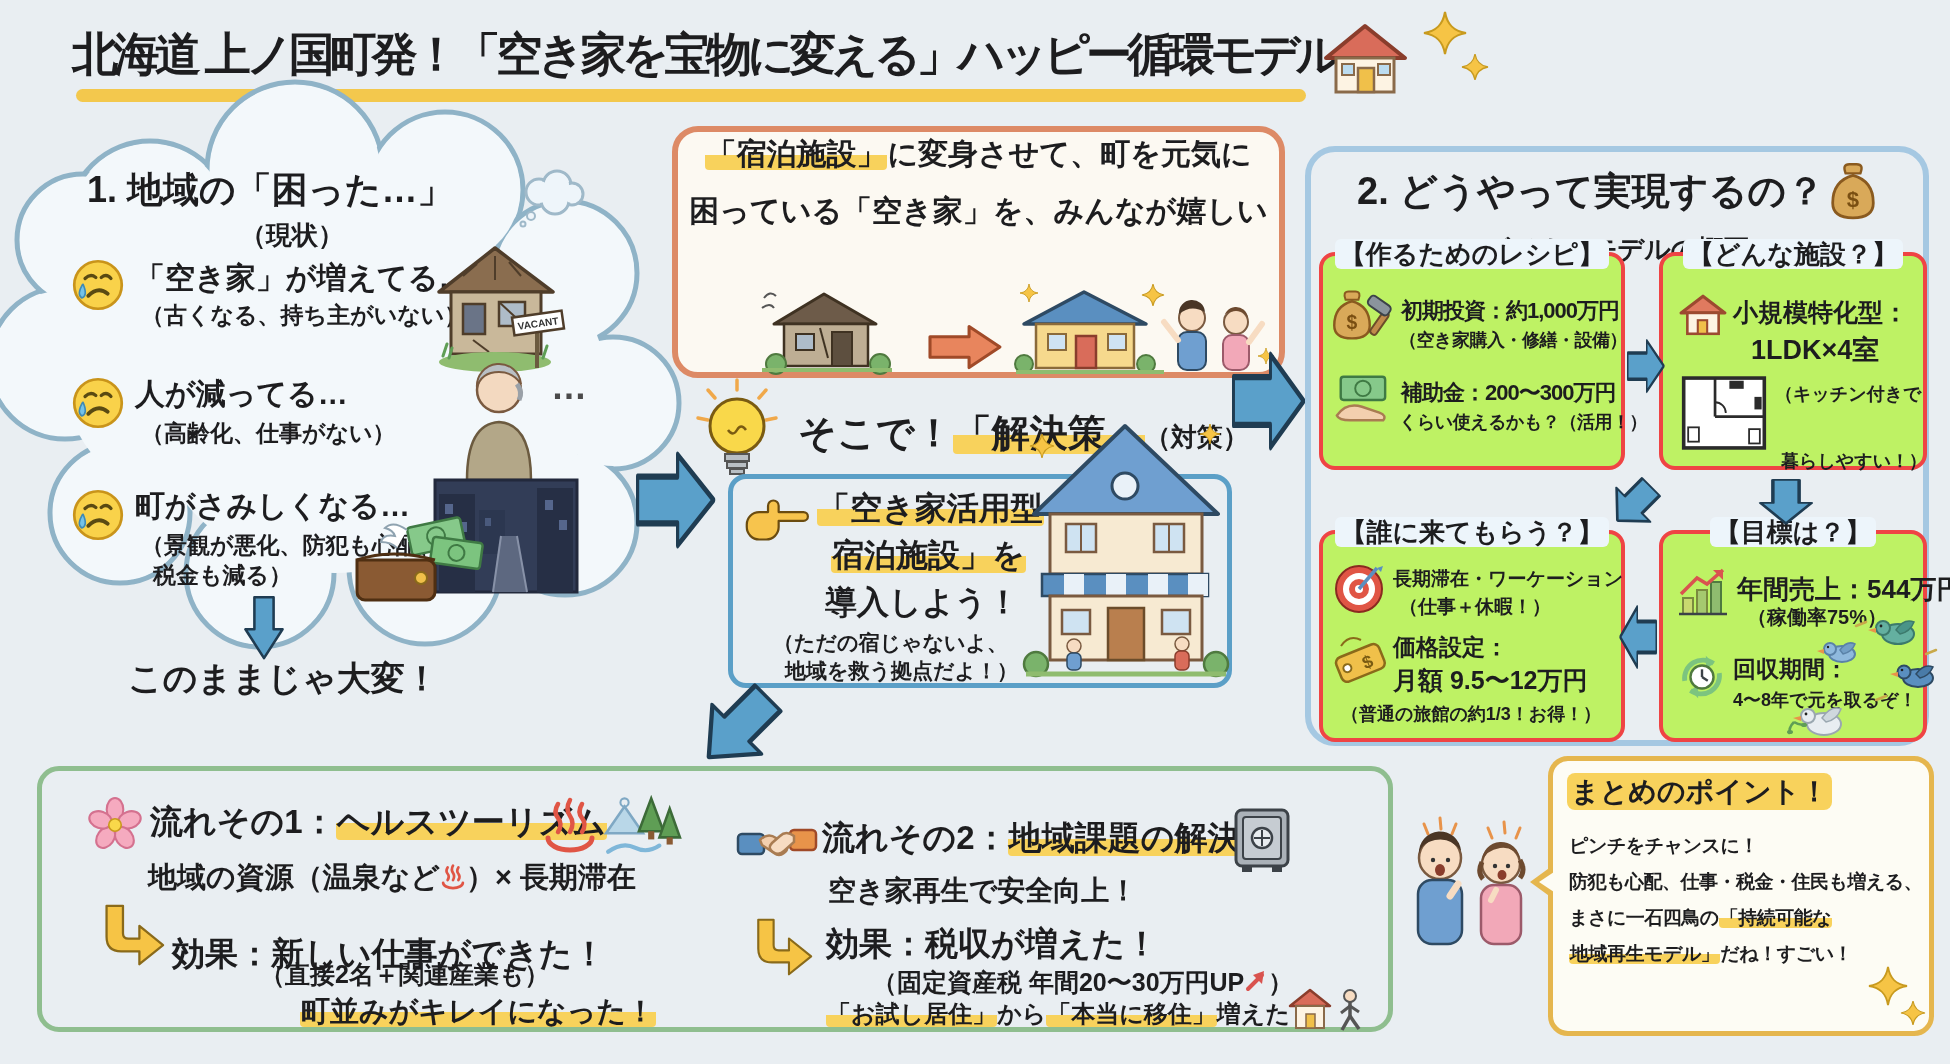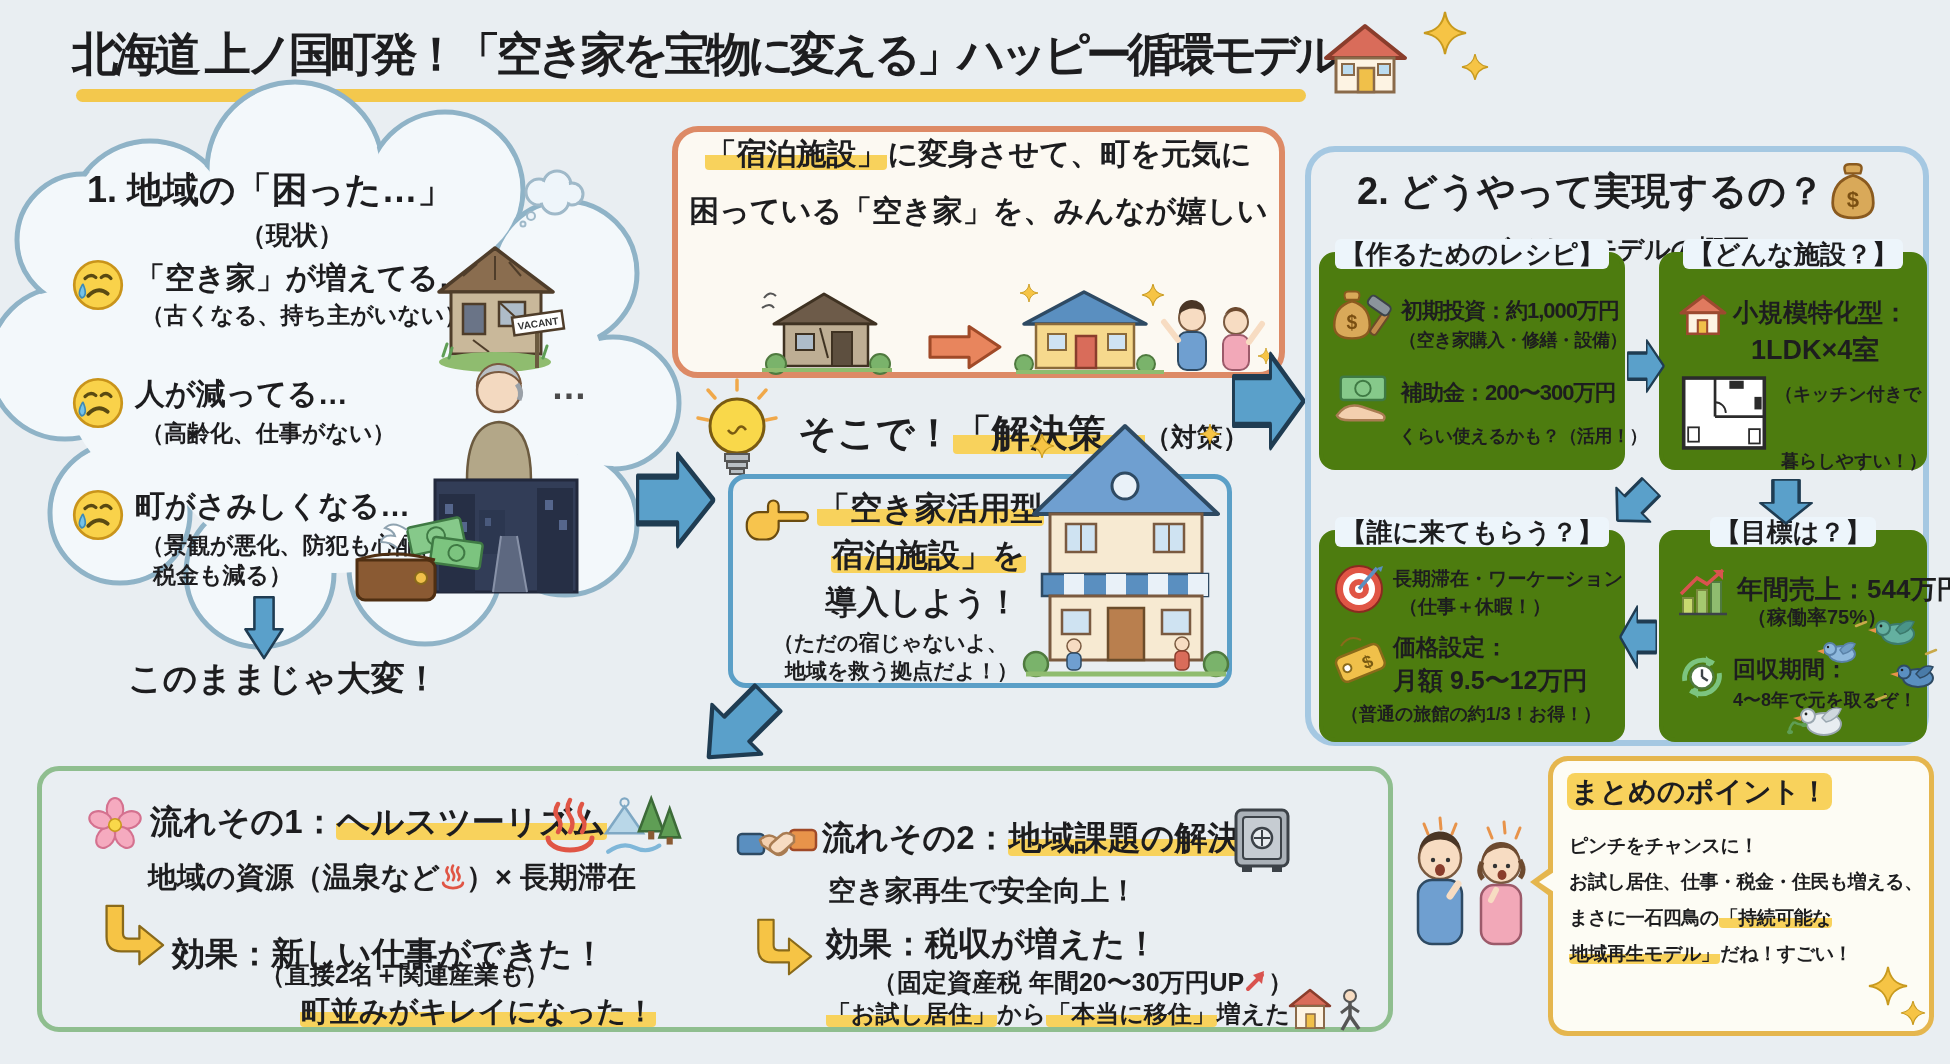--- a/index.html
+++ b/index.html
@@ -3,21 +3,21 @@
 <meta charset="utf-8">
 <style>
   html,body{margin:0;padding:0;background:#dfe7ec;}
   #canvas{position:relative;width:1950px;height:1064px;background:#e9eef2;overflow:hidden;
     font-family:"Liberation Sans","DejaVu Sans",sans-serif;color:#1d1d1f;font-weight:800;}
   .abs{position:absolute;white-space:nowrap;}
   .hl{background:linear-gradient(transparent 54%,#f8d25c 54%);border-radius:4px;padding:0 1px;}
   .lead-small{font-size:26px;}
   .ctr{text-align:center;}
   .box{position:absolute;box-sizing:border-box;}
-  .sub2{background:#4d7c0f;border:4px solid #4d7c0f;border-radius:16px;}
+  .sub2{background:#bef264;border:4px solid #ef4444;border-radius:16px;}
   .sub2t{position:absolute;top:-19px;left:0;right:0;text-align:center;font-size:26px;}
   .sub2t span{background:#edf5fb;padding:0 5px;border-radius:6px;}
   svg{overflow:visible;}
   .rot90{transform:rotate(90deg);}
   .rot135{transform:rotate(135deg);}
   .rot180{transform:rotate(180deg);}
 </style>
 </head>
 <body>
 
@@ -313,21 +313,21 @@
       <rect x="8" y="2" width="24" height="11" rx="4" fill="#8b949c" stroke="#3c4248" stroke-width="2" transform="rotate(35 20 8)"></rect>
     </svg>
     <div class="abs" style="left:78px;top:40px;font-size:22px;letter-spacing:-1px;">初期投資：約1,000万円</div>
     <div class="abs" style="left:76px;top:72px;font-size:18px;letter-spacing:-0.5px;">（空き家購入・修繕・設備）</div>
     <svg class="abs" style="left:10px;top:116px" width="56" height="56" viewBox="0 0 58 56">
       <rect x="8" y="4" width="46" height="24" fill="#86c98a" stroke="#3f7a44" stroke-width="2.5" rx="3"></rect>
       <ellipse cx="31" cy="16" rx="8" ry="8" fill="none" stroke="#3f7a44" stroke-width="2"></ellipse>
       <path d="M4,44 q10,-14 26,-9 l18,6 q8,3 4,8 l-34,0 q-12,0 -14,-5z" fill="#f3cfae" stroke="#a97c52" stroke-width="2.5"></path>
     </svg>
     <div class="abs" style="left:78px;top:122px;font-size:22px;letter-spacing:-1px;">補助金：200〜300万円</div>
-    <div class="abs" style="left:76px;top:154px;font-size:18px;letter-spacing:-0.5px;margin-top:14px;">くらい使えるかも？（活用！）</div>
+    <div class="abs" style="left:76px;top:154px;font-size:18px;letter-spacing:-0.5px;">くらい使えるかも？（活用！）</div>
   </div>
 
   <div class="box sub2" style="left:348px;top:100px;width:268px;height:218px;">
     <div class="sub2t"><span>【どんな施設？】</span></div>
     <svg class="abs" style="left:16px;top:36px" width="48" height="46" viewBox="0 0 46 44">
       <polygon points="2,20 23,4 44,20" fill="#e07a5f" stroke="#9c4a30" stroke-width="3" stroke-linejoin="round"></polygon>
       <rect x="8" y="20" width="30" height="20" fill="#fdf3e3" stroke="#9c4a30" stroke-width="2.5"></rect>
       <rect x="18" y="27" width="9" height="13" fill="#f0c04a" stroke="#9c4a30" stroke-width="2"></rect>
     </svg>
     <div class="abs" style="left:70px;top:40px;font-size:25px;">小規模特化型：</div>
@@ -521,21 +521,21 @@
   <ellipse cx="106" cy="65" rx="4.5" ry="5" fill="#8a3d2c"></ellipse>
   <rect x="85" y="75" width="40" height="59" rx="13" fill="#f2a8b8" stroke="#9c5a6a" stroke-width="2.5"></rect>
   <line x1="95" y1="90" x2="100" y2="80" stroke="#f7dcc2" stroke-width="6" stroke-linecap="round"></line>
 </svg>
 
 <div class="box" style="left:1548px;top:756px;width:386px;height:280px;border:5px solid #e5b64e;border-radius:20px;background:#fdfcf4;">
   <div class="abs" style="left:14px;top:12px;">
     <span style="background:#f8d25c;border-radius:8px;padding:3px 4px;font-size:28px;">まとめのポイント！</span>
   </div>
   <div class="abs" style="left:16px;top:72px;font-size:19px;letter-spacing:-0.5px;"><span>ピンチをチャンスに！</span></div>
-  <div class="abs" style="left:16px;top:108px;font-size:19px;letter-spacing:-0.5px;"><span>お試し居住、仕事・税金・住民も増える、</span></div>
+  <div class="abs" style="left:16px;top:108px;font-size:19px;letter-spacing:-0.5px;"><span>防犯も心配、仕事・税金・住民も増える、</span></div>
   <div class="abs" style="left:16px;top:144px;font-size:19px;letter-spacing:-0.5px;"><span>まさに一石四鳥の</span><span class="hl">「持続可能な</span></div>
   <div class="abs" style="left:16px;top:180px;font-size:19px;letter-spacing:-0.5px;"><span class="hl">地域再生モデル」</span><span>だね！すごい！</span></div>
   <svg class="abs" style="left:316px;top:206px" width="38" height="38" viewBox="0 0 40 40">
         <use href="#p-star"></use>
       </svg>
   <svg class="abs" style="left:348px;top:240px" width="24" height="24" viewBox="0 0 40 40">
         <use href="#p-star"></use>
       </svg>
 </div>
 <div class="abs" style="left:1530px;top:866px;width:0;height:0;border-top:16px solid transparent;border-bottom:16px solid transparent;border-right:22px solid #e5b64e;"></div>

